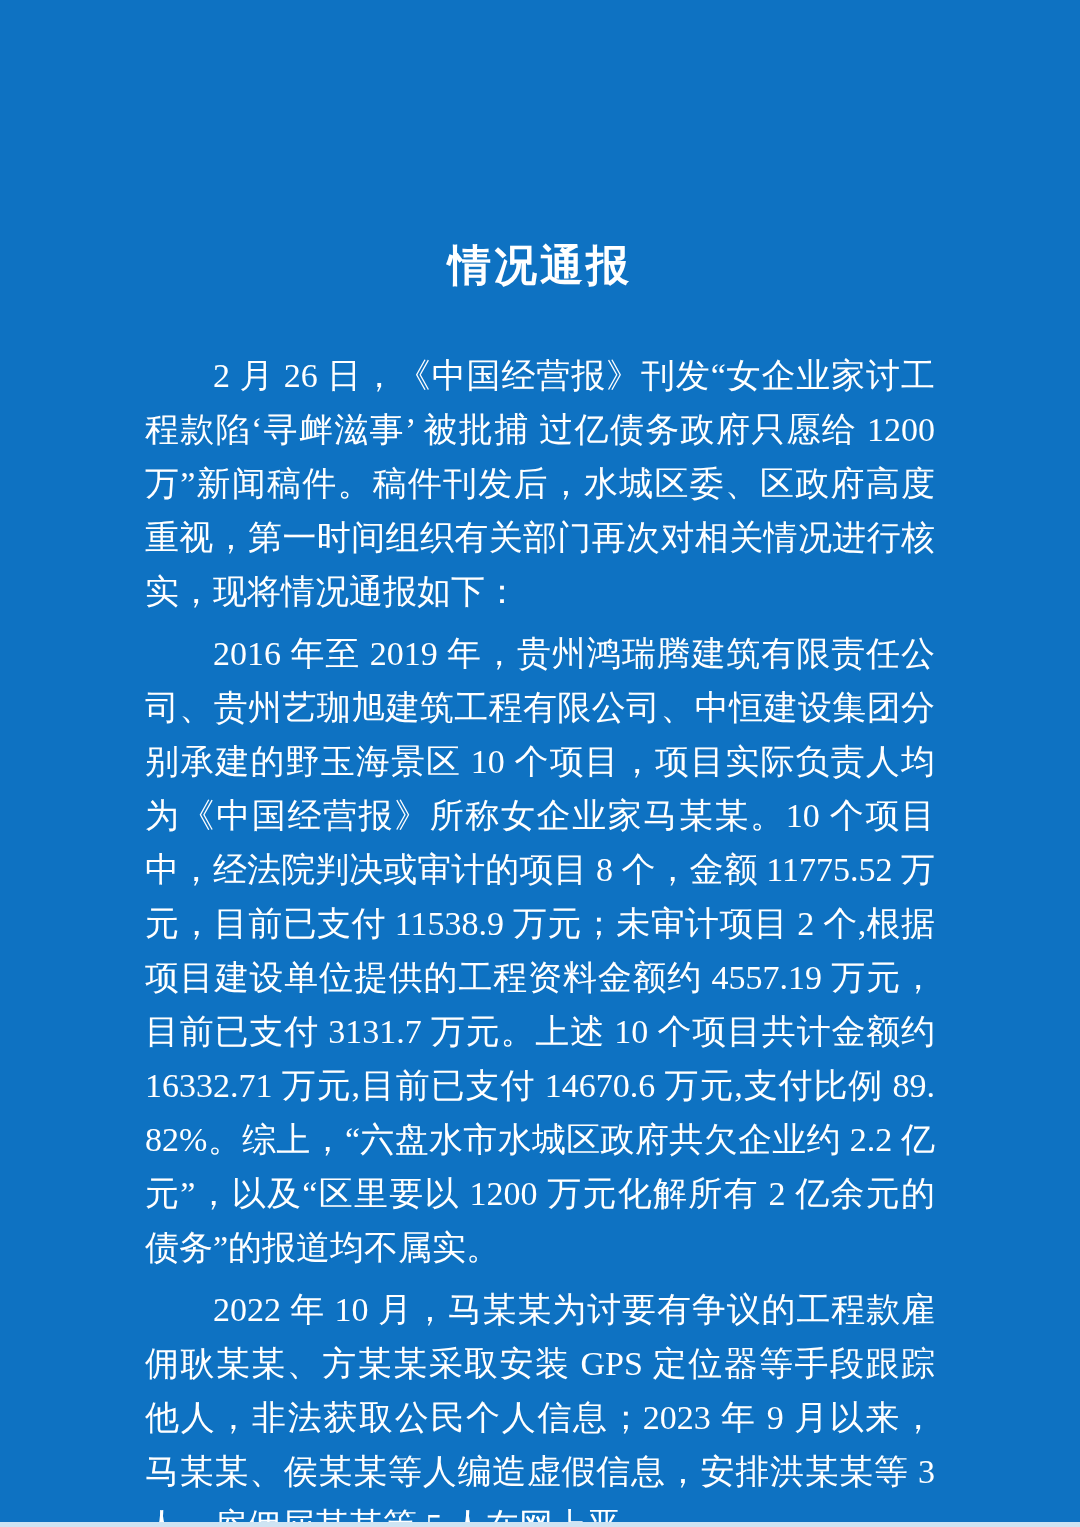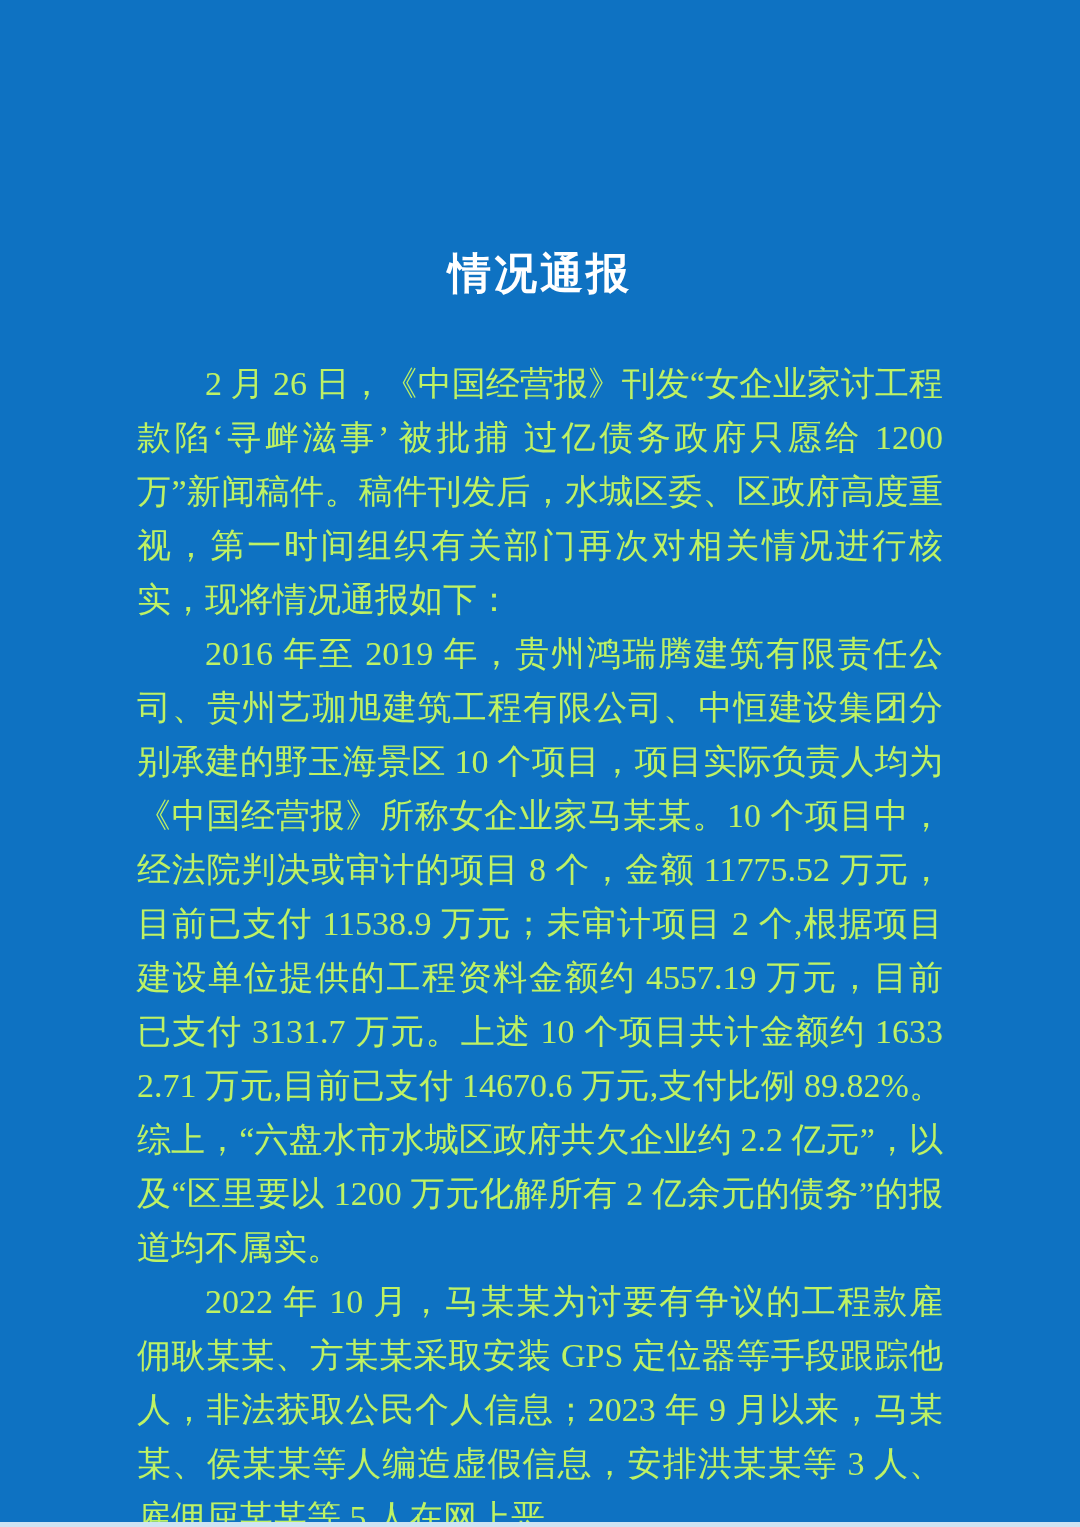--- a/index.html
+++ b/index.html
@@ -13,36 +13,36 @@
     font-family: "Liberation Serif", "DejaVu Serif", serif;
   }
   .page {
     position: relative;
     width: 1080px;
     height: 1527px;
     background: #0e72c2;
     overflow: hidden;
   }
   .notice-title {
-    margin: 8px;
+    margin: 0;
     padding-top: 244px;
     text-align: center;
     color: #ffffff;
     font-size: 43px;
     font-weight: 700;
     letter-spacing: 3px;
     line-height: 1;
   }
   .notice-body {
     width: 806px;
     margin: 62px auto 0 auto;
   }
   .notice-body p {
-    margin: 0;
-    color: #bef264;
+    margin: 8px;
+    color: #ffffff;
     font-size: 34px;
     line-height: 54px;
     text-align: justify;
     text-justify: inter-ideograph;
     text-indent: 2em;
     word-break: break-all;
   }
   .bottom-edge-strip {
     position: absolute;
     left: 0;

